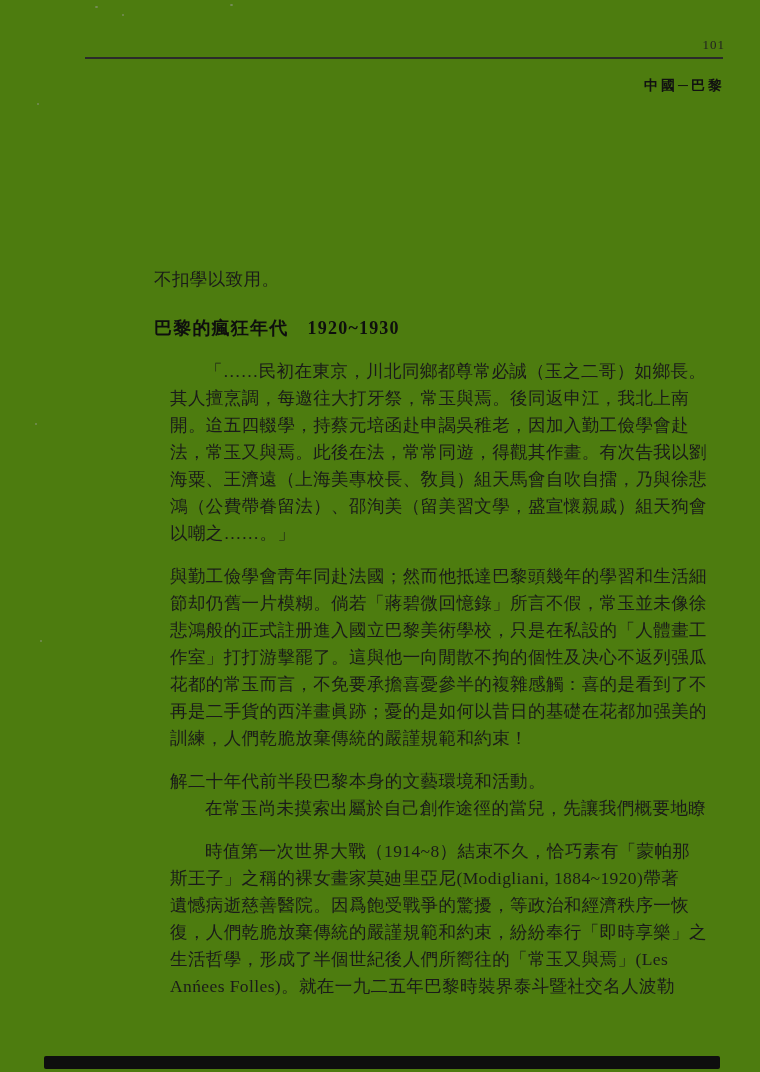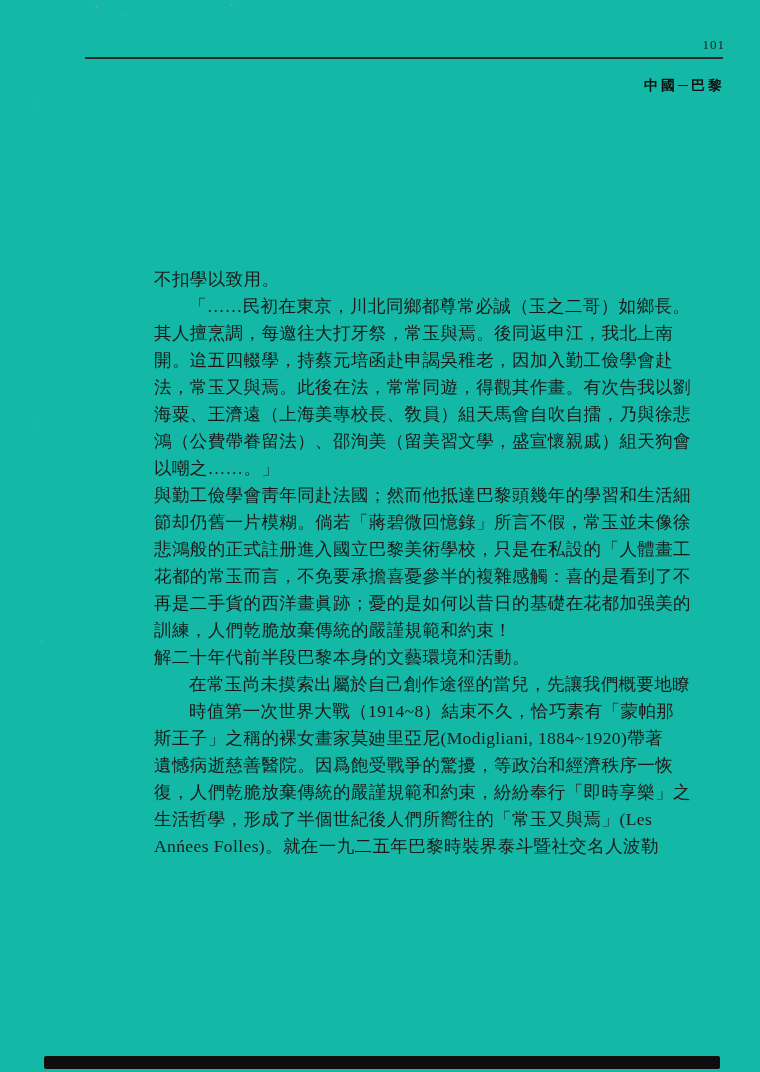--- a/index.html
+++ b/index.html
@@ -1,17 +1,17 @@
 <!DOCTYPE html>
 <html><head>
 <meta charset="utf-8">
 <style>
   html,body{margin:0;padding:0;background:#ffffff;}
   .page{
-    position:relative;width:760px;height:1072px;background:#14b8a6;overflow:hidden;
+    position:relative;width:760px;height:1072px;background:#4d7c0f;overflow:hidden;
     font-family:"Liberation Serif","DejaVu Serif",serif;color:#1b1b1b;
   }
   .page-number{
     position:absolute;top:37px;left:655px;width:70px;text-align:right;
     font-size:13px;letter-spacing:1px;color:#222;
   }
   .header-rule{
     position:absolute;top:57px;left:85px;width:638px;height:2px;
     background:#2b2b2b;
   }
@@ -24,21 +24,21 @@
   }
   .line{
     font-size:17.5px;line-height:27px;letter-spacing:0.4px;
     white-space:nowrap;color:#1a1a1a;
   }
   .indent{padding-left:35px;}
   .section-heading{
     font-size:18px;font-weight:bold;letter-spacing:1.2px;color:#0e0e0e;
     margin-top:21px;margin-bottom:13px;line-height:28px;
   }
-  .paragraph{margin:0;font-family:Liberation Serif, serif;}
+  .paragraph{margin:16px;font-family:Liberation Serif, serif;}
   .speck{position:absolute;background:#9a9a9a;border-radius:50%;opacity:.55;}
   .bottom-bar{
     position:absolute;top:1056px;left:44px;width:676px;height:13px;
     background:#0e0e0e;border-radius:2px;
   }
 </style>
 </head>
 <body>
 
 <div class="page">
@@ -51,35 +51,37 @@
   <div class="speck" style="top:640px;left:40px;width:2px;height:2px;"></div>
 
   <div class="page-number">101</div>
   <div class="header-rule"></div>
   <div class="running-header">中國─巴黎</div>
 
   <div class="text-block">
 
     <div class="line">不扣學以致用。</div>
 
+    <div class="section-heading">巴黎的瘋狂年代　1920~1930</div>
 
     <div class="paragraph">
       <div class="line indent">「……民初在東京，川北同鄉都尊常必誠（玉之二哥）如鄉長。</div>
       <div class="line">其人擅烹調，每邀往大打牙祭，常玉與焉。後同返申江，我北上南</div>
       <div class="line">開。迨五四輟學，持蔡元培函赴申謁吳稚老，因加入勤工儉學會赴</div>
       <div class="line">法，常玉又與焉。此後在法，常常同遊，得觀其作畫。有次告我以劉</div>
       <div class="line">海粟、王濟遠（上海美專校長、敎員）組天馬會自吹自擂，乃與徐悲</div>
       <div class="line">鴻（公費帶眷留法）、邵洵美（留美習文學，盛宣懷親戚）組天狗會</div>
       <div class="line">以嘲之……。」</div>
     </div>
 
     <div class="paragraph">
       <div class="line">與勤工儉學會靑年同赴法國；然而他抵達巴黎頭幾年的學習和生活細</div>
       <div class="line">節却仍舊一片模糊。倘若「蔣碧微回憶錄」所言不假，常玉並未像徐</div>
       <div class="line">悲鴻般的正式註册進入國立巴黎美術學校，只是在私設的「人體畫工</div>
+      <div class="line">作室」打打游擊罷了。這與他一向閒散不拘的個性及决心不返列强瓜</div>
       <div class="line">花都的常玉而言，不免要承擔喜憂參半的複雜感觸：喜的是看到了不</div>
       <div class="line">再是二手貨的西洋畫眞跡；憂的是如何以昔日的基礎在花都加强美的</div>
       <div class="line">訓練，人們乾脆放棄傳統的嚴謹規範和約束！</div>
     </div>
 
     <div class="paragraph">
       <div class="line">解二十年代前半段巴黎本身的文藝環境和活動。</div>
       <div class="line indent">在常玉尚未摸索出屬於自己創作途徑的當兒，先讓我們概要地瞭</div>
     </div>
 

